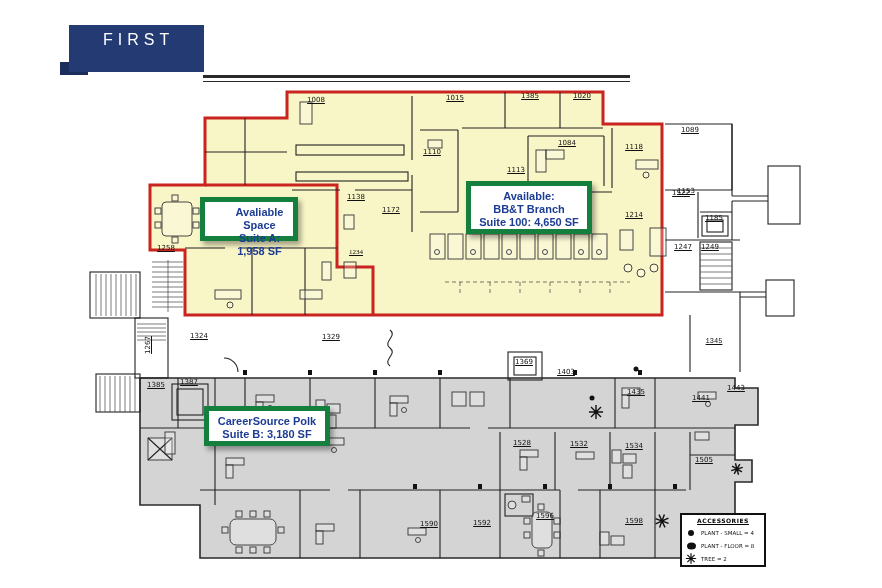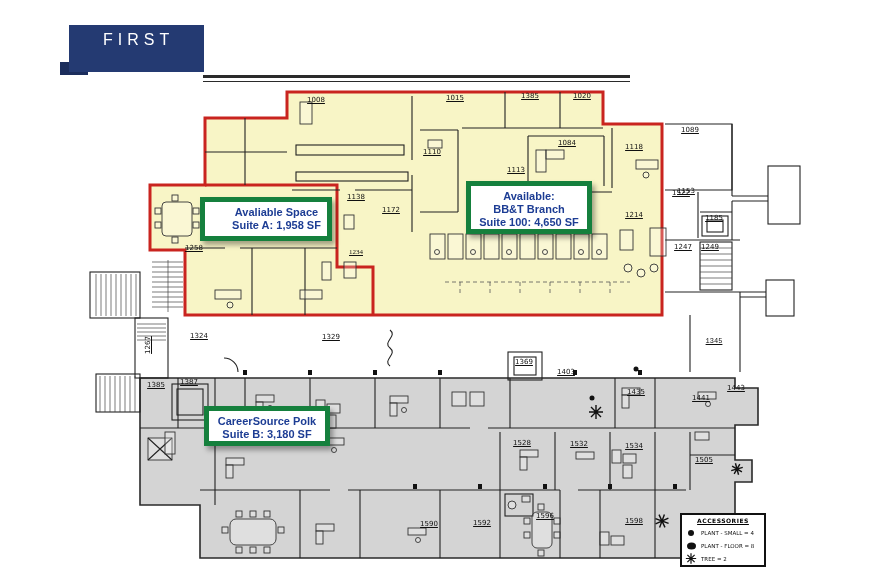--- a/index.html
+++ b/index.html
@@ -31,21 +31,21 @@
   .plantdot{fill:#111;}
   
   .room{position:absolute;transform:translate(-50%,-50%);font:7px "DejaVu Sans",sans-serif;
         color:#101010;text-decoration:underline;white-space:nowrap;z-index:5;}
   .room.vert{transform:translate(-50%,-50%) rotate(-90deg);}
   
   .suite-label{position:absolute;background:#fff;border:5px solid #15803d;z-index:7;
                box-shadow:3px 4px 5px rgba(0,0,0,.35);color:var(--label-blue);
                font-weight:bold;text-align:center;padding:4px 3px;box-sizing:border-box;
                font-size:11px;line-height:13px;}
-  #label-suite-a{left:200px;top:197px;width:132px;height:44px;padding-left:24px;}
+  #label-suite-a{left:200px;top:197px;width:98px;height:44px;padding-left:24px;}
   #label-suite-100{left:466px;top:181px;width:126px;height:53px;}
   #label-suite-b{left:204px;top:406px;width:126px;height:40px;}
   #label-suite-101{left:471px;top:402px;width:142px;height:40px;}
   
   #legend{position:absolute;left:680px;top:513px;width:86px;height:54px;background:#fff;
           border:2px solid #111;z-index:7;box-sizing:border-box;padding:2px 3px;}
   #legend .lg-title{font:bold 6px "DejaVu Sans",sans-serif;text-decoration:underline;
                     text-align:center;margin-bottom:2px;letter-spacing:.5px;}
   #legend .lg-row{display:flex;align-items:center;gap:4px;height:13px;}
   #legend .lg-ic{width:12px;display:flex;justify-content:center;align-items:center;}
@@ -263,21 +263,21 @@
       <span class="room" style="left: 681px; top: 193px;">1522</span>
       <span class="room" style="left: 686px; top: 191px;">1153</span>
       <span class="room" style="left: 714px; top: 218px;">1185</span>
       <span class="room" style="left: 683px; top: 247px;">1247</span>
       <span class="room" style="left: 710px; top: 247px;">1249</span>
       <span class="room" style="left: 356px; top: 197px;">1138</span>
       <span class="room" style="left: 391px; top: 210px;">1172</span>
       <span class="room" style="left: 517px; top: 221px;">1209</span>
       <span class="room" style="left: 634px; top: 215px;">1214</span>
       <span class="room" style="left: 356px; top: 252px; font-family: Liberation Serif, serif;">1234</span>
-      <span class="room" style="left: 166px; top: 248px; margin-left: 28px;">1258</span>
+      <span class="room" style="left: 166px; top: 248px;">1258</span>
       <span class="room vert" style="left: 148px; top: 345px;">1267</span>
       <span class="room" style="left: 199px; top: 336px;">1324</span>
       <span class="room" style="left: 331px; top: 337px;">1329</span>
       <span class="room" style="left: 714px; top: 341px; font-family: Liberation Mono, monospace;">1345</span>
       <span class="room" style="left: 156px; top: 385px;">1385</span>
       <span class="room" style="left: 189px; top: 382px;">1387</span>
       <span class="room" style="left: 524px; top: 362px;">1369</span>
       <span class="room" style="left: 566px; top: 372px;">1403</span>
       <span class="room" style="left: 636px; top: 392px;">1435</span>
       <span class="room" style="left: 701px; top: 398px;">1441</span>

